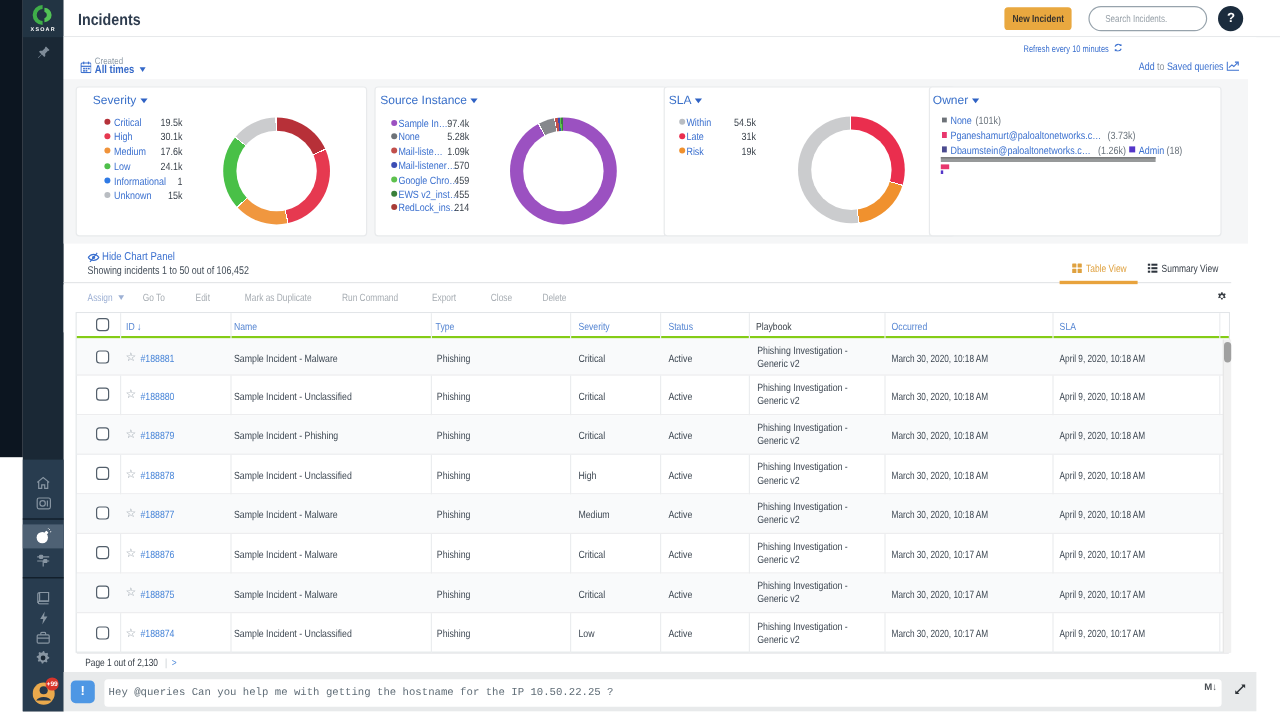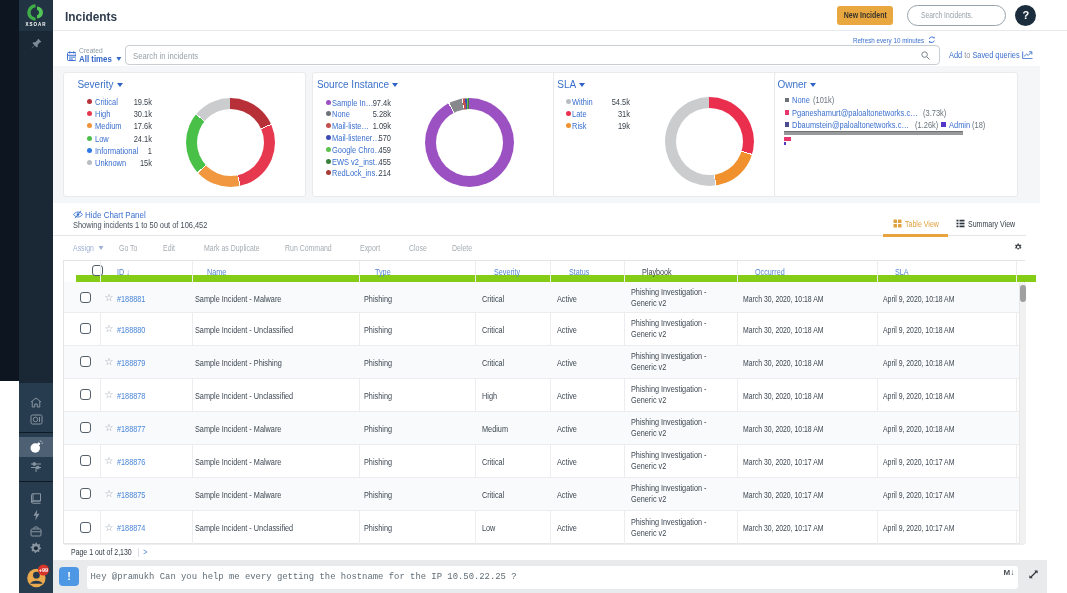--- a/index.html
+++ b/index.html
@@ -53,21 +53,21 @@
 #showing { left:73px; top:220px; font-size:9.3px; color:#454f5a; transform:scaleX(.8); transform-origin:0 50%; }
 #tabline { left:53px; top:235.2px; width:973px; height:1px; background:#e4e6e8; }
 #tabunder { left:883px; top:234px; width:65px; height:2.6px; background:#e8a33d; }
 .tab { top:219px; font-size:8.8px; transform:scaleX(.8); transform-origin:0 50%; }
 #toolbar { left:53px; top:237px; width:973px; height:40px; background:#fff; }
 .tbi { position:absolute; top:5.5px; font-size:8.7px; color:#a6acb2; transform:scaleX(.8); transform-origin:0 50%; }
 
 
 #tbl { left:62.5px; top:260px; width:962.5px; height:284px; border:1px solid #e2e5e8; background:#fff; }
 .vline { position:absolute; top:0; width:1px; height:284px; background:#ebedef; }
-#thead { left:12px; top:0; width:100%; height:21px; border-bottom:7px solid #84cc16; background:#fff; }
+#thead { left:0; top:0; width:100%; height:21px; border-bottom:2px solid #84cc16; background:#fff; }
 .th { position:absolute; top:6px; font-size:8.6px; color:#5585d2; font-weight:normal; transform:scaleX(.84); transform-origin:0 50%; }
 .row { position:absolute; left:0; width:960.5px; height:33.1px; border-bottom:1px solid #ededef; }
 .row.odd { background:#f9fafb; }
 .cell { position:absolute; font-size:8.7px; color:#3d4752; top:11.5px; white-space:nowrap; transform:scaleX(.84); transform-origin:0 50%; }
 .cell.dt { transform:scaleX(.79); }
 .pbook { top:5px !important; line-height:11px; }
 .cb { position:absolute; left:16px; width:11px; height:11px; border:1.4px solid #535f6b; border-radius:3px; background:#fff; }
 .star { position:absolute; left:41px; font-size:10px; color:#939da7; top:10px; }
 .idlink { color:#4a86d8; }
 #scrolltrack { left:955.5px; top:22px; width:7px; height:261px; background:#f1f1f1; border-left:1px solid #e7e7e7; }
@@ -178,27 +178,20 @@
       <path d="M13.8 1 V5 H9.8 M2.2 15 V11 H6.2" fill="#3b70cf" stroke="none"></path>
     </svg>
 
     <svg class="abs" style="left:968.5px; top:18.5px;" width="11" height="9.5" viewBox="0 0 24 20" fill="none" stroke="#3b70cf" stroke-width="2">
       <path d="M1.5 3 V18.5 H23"></path>
       <path d="M4.5 13.5 L10 8.5 L13.5 11.5 L20.5 4.5"></path>
       <path d="M15.5 3.5 H21.5 V9.5" fill="none"></path>
     </svg>
     <div class="abs" id="created">Created</div>
     <div class="abs" id="alltimes">All times <span class="caret" style="border-top-color:#3468c8"></span></div>
-    <div class="abs" id="bigsearch">
-        <span>Search in incidents</span>
-      <svg style="position:absolute; right:9px; top:5.5px;" width="9" height="9" viewBox="0 0 18 18" fill="none" stroke="#6b757e" stroke-width="1.8">
-        <circle cx="7.2" cy="7.2" r="5.5"></circle>
-        <line x1="11.5" y1="11.5" x2="17" y2="17"></line>
-      </svg>
-    </div>
     <div class="abs" id="refresh">Refresh every 10 minutes</div>
     <div class="abs" id="addto">Add <b>to</b> Saved queries</div>
   </div>
 
   <div class="abs" id="chartzone">
 
     <div class="abs panel" style="left:9.5px;">
       <div class="abs ptitle" style="left:13.9px;">Severity<span class="caret"></span></div>
       <div class="leg" style="left:0; top:24.5px; width:100%;">
         <span class="dot" style="left:23px; top:2px; background:#b5323a;"></span>
@@ -481,20 +474,20 @@
 </div>
       </div>
     <div class="abs" id="scrolltrack"></div>
     <div class="abs" id="scrollthumb"></div>
   </div>
 
   <div class="abs" id="pagerow">Page 1 out of 2,130&nbsp;&nbsp;&nbsp;<span style="color:#c6cbd0">|</span>&nbsp;&nbsp;<span style="color:#4a86d8">&gt;</span></div>
   <div class="abs" id="bottombar">
     <div class="abs" id="cmdinput"></div>
     <div class="abs" id="excl">!</div>
-    <div class="abs" id="cmdtext">Hey @pramukh Can you help me every getting the hostname for the IP 10.50.22.25 ?</div>
+    <div class="abs" id="cmdtext">Hey @queries Can you help me with getting the hostname for the IP 10.50.22.25 ?</div>
     <div class="abs" id="mdown">M↓</div>
 
     <svg class="abs" style="left:974.5px; top:9px;" width="11" height="11" viewBox="0 0 24 24" fill="#2e3338">
       <path d="M14 3 H21 V10 L18.4 7.4 L8 17.8 L10.6 20.4 H3 V13.6 L5.6 16.2 L16 5.8 Z"></path>
     </svg>
   </div>
 </div>
 
 </body></html>

